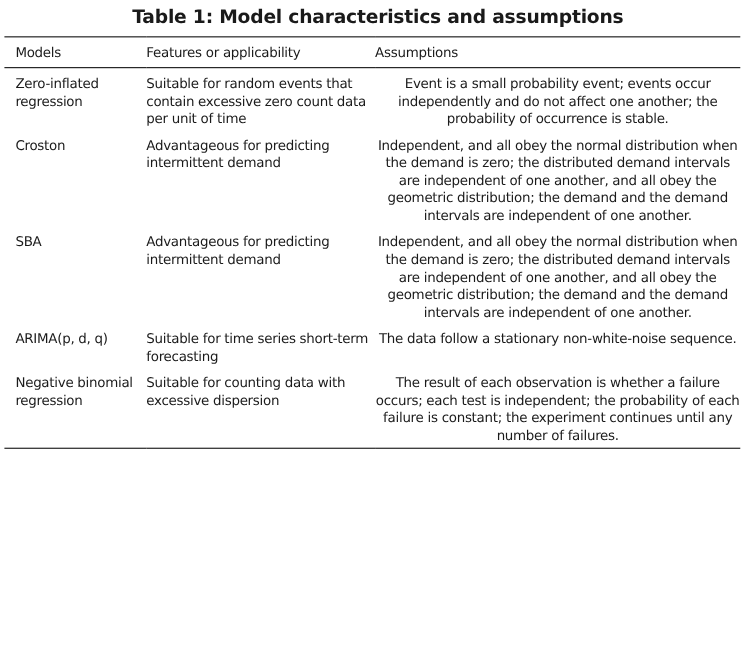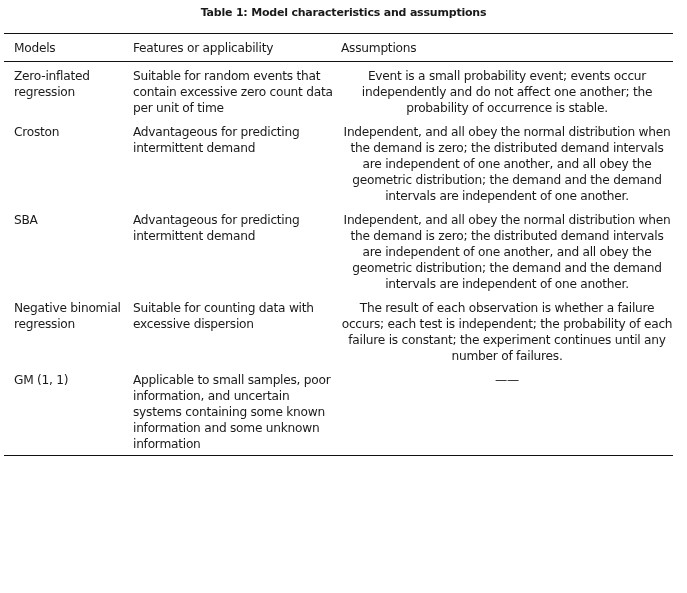--- a/index.html
+++ b/index.html
@@ -1,19 +1,19 @@
 <!DOCTYPE html>
 <html><head>
   <meta charset="utf-8">
   <style>
     html, body { margin: 0; padding: 0; background: #ffffff; }
     body { width: 687px; height: 593px; position: relative; overflow: hidden;
            font-family: "DejaVu Sans", sans-serif; color: #1a1a1a; }
     .caption { position: absolute; top: 6px; left: 0; width: 687px; text-align: center;
-               font-size: 11px; font-weight: bold; letter-spacing: -0.2px; }
+               font-size: 17px; font-weight: bold; letter-spacing: -0.2px; }
     .tbl { position: absolute; left: 4px; top: 33px; width: 669px; border-collapse: collapse;
            font-size: 12.2px; line-height: 16px; letter-spacing: -0.25px; }
     .tbl thead tr { border-top: 1.5px solid #111; border-bottom: 1.5px solid #111; }
     .tbl tbody tr:last-child { border-bottom: 1.5px solid #111; }
     .tbl th { text-align: left; font-weight: normal; padding: 6px 0 5px 0; vertical-align: top; }
     .tbl td { padding: 5px 0 3px 0; vertical-align: top; }
     .c1 { width: 119px; padding-left: 10px !important; }
     .c2 { width: 208px; }
     .c3 { width: 332px; text-align: center; }
     .tbl tbody tr:first-child td { padding-top: 6px; }
@@ -41,23 +41,23 @@
       <td class="c1">Croston</td>
       <td class="c2">Advantageous for predicting intermittent demand</td>
       <td class="c3">Independent, and all obey the normal distribution when the demand is zero; the distributed demand intervals are independent of one another, and all obey the geometric distribution; the demand and the demand intervals are independent of one another.</td>
     </tr>
     <tr>
       <td class="c1">SBA</td>
       <td class="c2">Advantageous for predicting intermittent demand</td>
       <td class="c3">Independent, and all obey the normal distribution when the demand is zero; the distributed demand intervals are independent of one another, and all obey the geometric distribution; the demand and the demand intervals are independent of one another.</td>
     </tr>
     <tr>
+      <td class="c1">ARIMA(p, d, q)</td>
+      <td class="c2">Suitable for time series short-term forecasting</td>
+      <td class="c3">The data follow a stationary non-white-noise sequence.</td>
+    </tr>
+    <tr>
       <td class="c1">Negative binomial regression</td>
       <td class="c2">Suitable for counting data with excessive dispersion</td>
       <td class="c3">The result of each observation is whether a failure occurs; each test is independent; the probability of each failure is constant; the experiment continues until any number of failures.</td>
-    </tr>
-    <tr>
-      <td class="c1">GM (1, 1)</td>
-      <td class="c2">Applicable to small samples, poor information, and uncertain systems containing some known information and some unknown information</td>
-      <td class="c3">——</td>
     </tr>
   </tbody>
 </table>
 
 </body></html>

